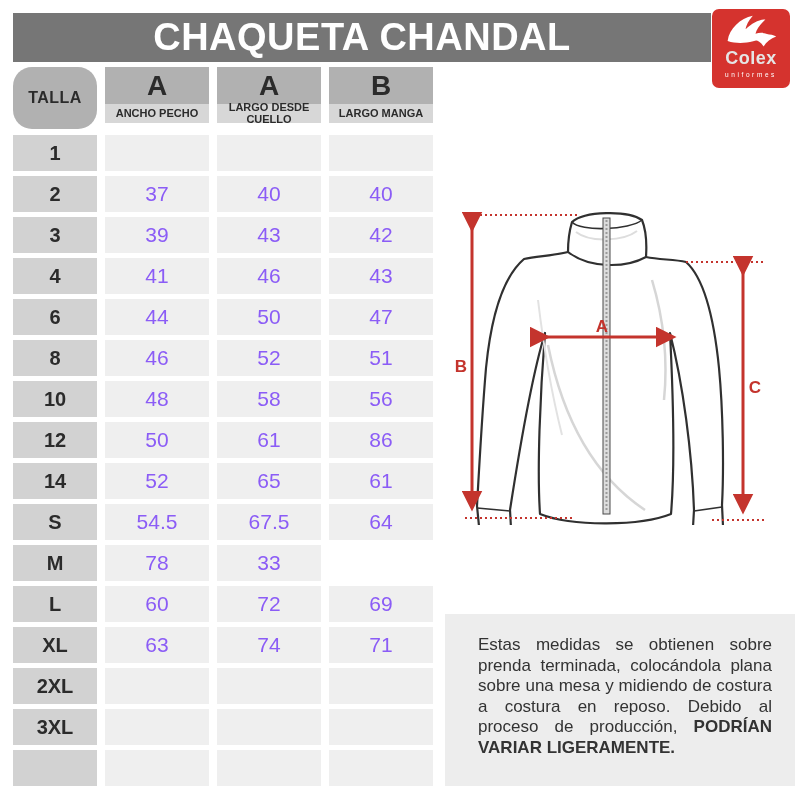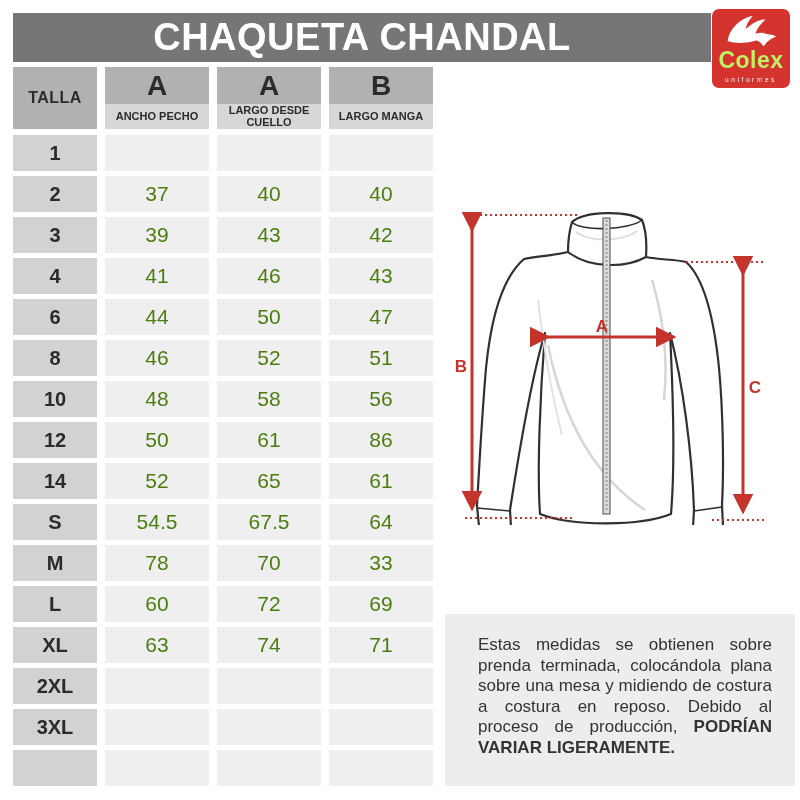--- a/index.html
+++ b/index.html
@@ -14,45 +14,45 @@
     position:absolute;left:13px;top:13px;width:698px;height:49px;
     background:#767676;display:flex;align-items:center;justify-content:center;
   }
   .title-bar h1{margin:4px;color:#fff;font-size:38px;font-weight:bold;letter-spacing:.5px;}
   
   .logo{
     position:absolute;left:712px;top:9px;width:78px;height:79px;
     background:#d5332e;border-radius:7px;display:flex;flex-direction:column;
     align-items:center;box-sizing:border-box;padding-top:5px;
   }
-  .logo .brand{color:#bef264;font-size:23px;font-weight:bold;line-height:1;margin-top:-1px;letter-spacing:.5px;}
+  .logo .brand{color:#e5e5e5;font-size:18px;font-weight:bold;line-height:1;margin-top:-1px;letter-spacing:.5px;}
   .logo .tagline{color:#fff;font-size:6.5px;letter-spacing:2.6px;margin-top:4px;text-transform:lowercase;}
   
   .size-table{position:absolute;left:13px;top:67px;}
   .header-row,.trow{
     display:grid;grid-template-columns:84px 104px 104px 104px;column-gap:8px;
   }
   .header-row{height:62px;margin-bottom:6px;}
   .talla-cell{
     background:#b1b1b1;display:flex;align-items:center;justify-content:center;
-    font-weight:bold;font-size:16px;color:#2b2b2b;letter-spacing:.5px;
+    font-weight:bold;font-size:16px;color:#2b2b2b;letter-spacing:.5px;border-radius:19px;
   }
   .colhead{display:flex;flex-direction:column;}
   .colhead .letter{
     height:37px;background:#b1b1b1;display:flex;align-items:center;justify-content:center;
     font-size:28px;font-weight:bold;color:#2b2b2b;
   }
   .colhead .label{
-    height:25px;background:#d7d7d7;display:flex;align-items:center;justify-content:center;
+    height:19px;background:#d7d7d7;display:flex;align-items:center;justify-content:center;
     font-size:11px;font-weight:bold;color:#2b2b2b;text-align:center;line-height:1.05;
   }
   .trow{height:36px;margin-bottom:5px;}
   .cell{display:flex;align-items:center;justify-content:center;}
   .cell.size{background:#d2d2d2;font-weight:bold;font-size:20px;color:#2b2b2b;}
-  .cell.val{background:#efefef;font-size:21px;color:#4d7c0f;}
+  .cell.val{background:#efefef;font-size:21px;color:#8b5cf6;}
   
   .diagram{position:absolute;left:440px;top:180px;width:355px;height:345px;}
   
   .note{
     position:absolute;left:445px;top:614px;width:350px;height:172px;
     background:#ededed;box-sizing:border-box;padding:21px 23px 0 33px;
   }
   .note p{margin:0;font-size:17px;line-height:20.5px;color:#333;text-align:justify;}
   .note strong{font-weight:bold;}
 </style>
@@ -145,21 +145,20 @@
   </div>
   <div class="trow">
     <div class="cell size">S</div>
     <div class="cell val">54.5</div>
     <div class="cell val">67.5</div>
     <div class="cell val">64</div>
   </div>
   <div class="trow">
     <div class="cell size">M</div>
     <div class="cell val">78</div>
-    <div class="cell val">70</div>
     <div class="cell val">33</div>
   </div>
   <div class="trow">
     <div class="cell size">L</div>
     <div class="cell val">60</div>
     <div class="cell val">72</div>
     <div class="cell val">69</div>
   </div>
   <div class="trow">
     <div class="cell size">XL</div>

